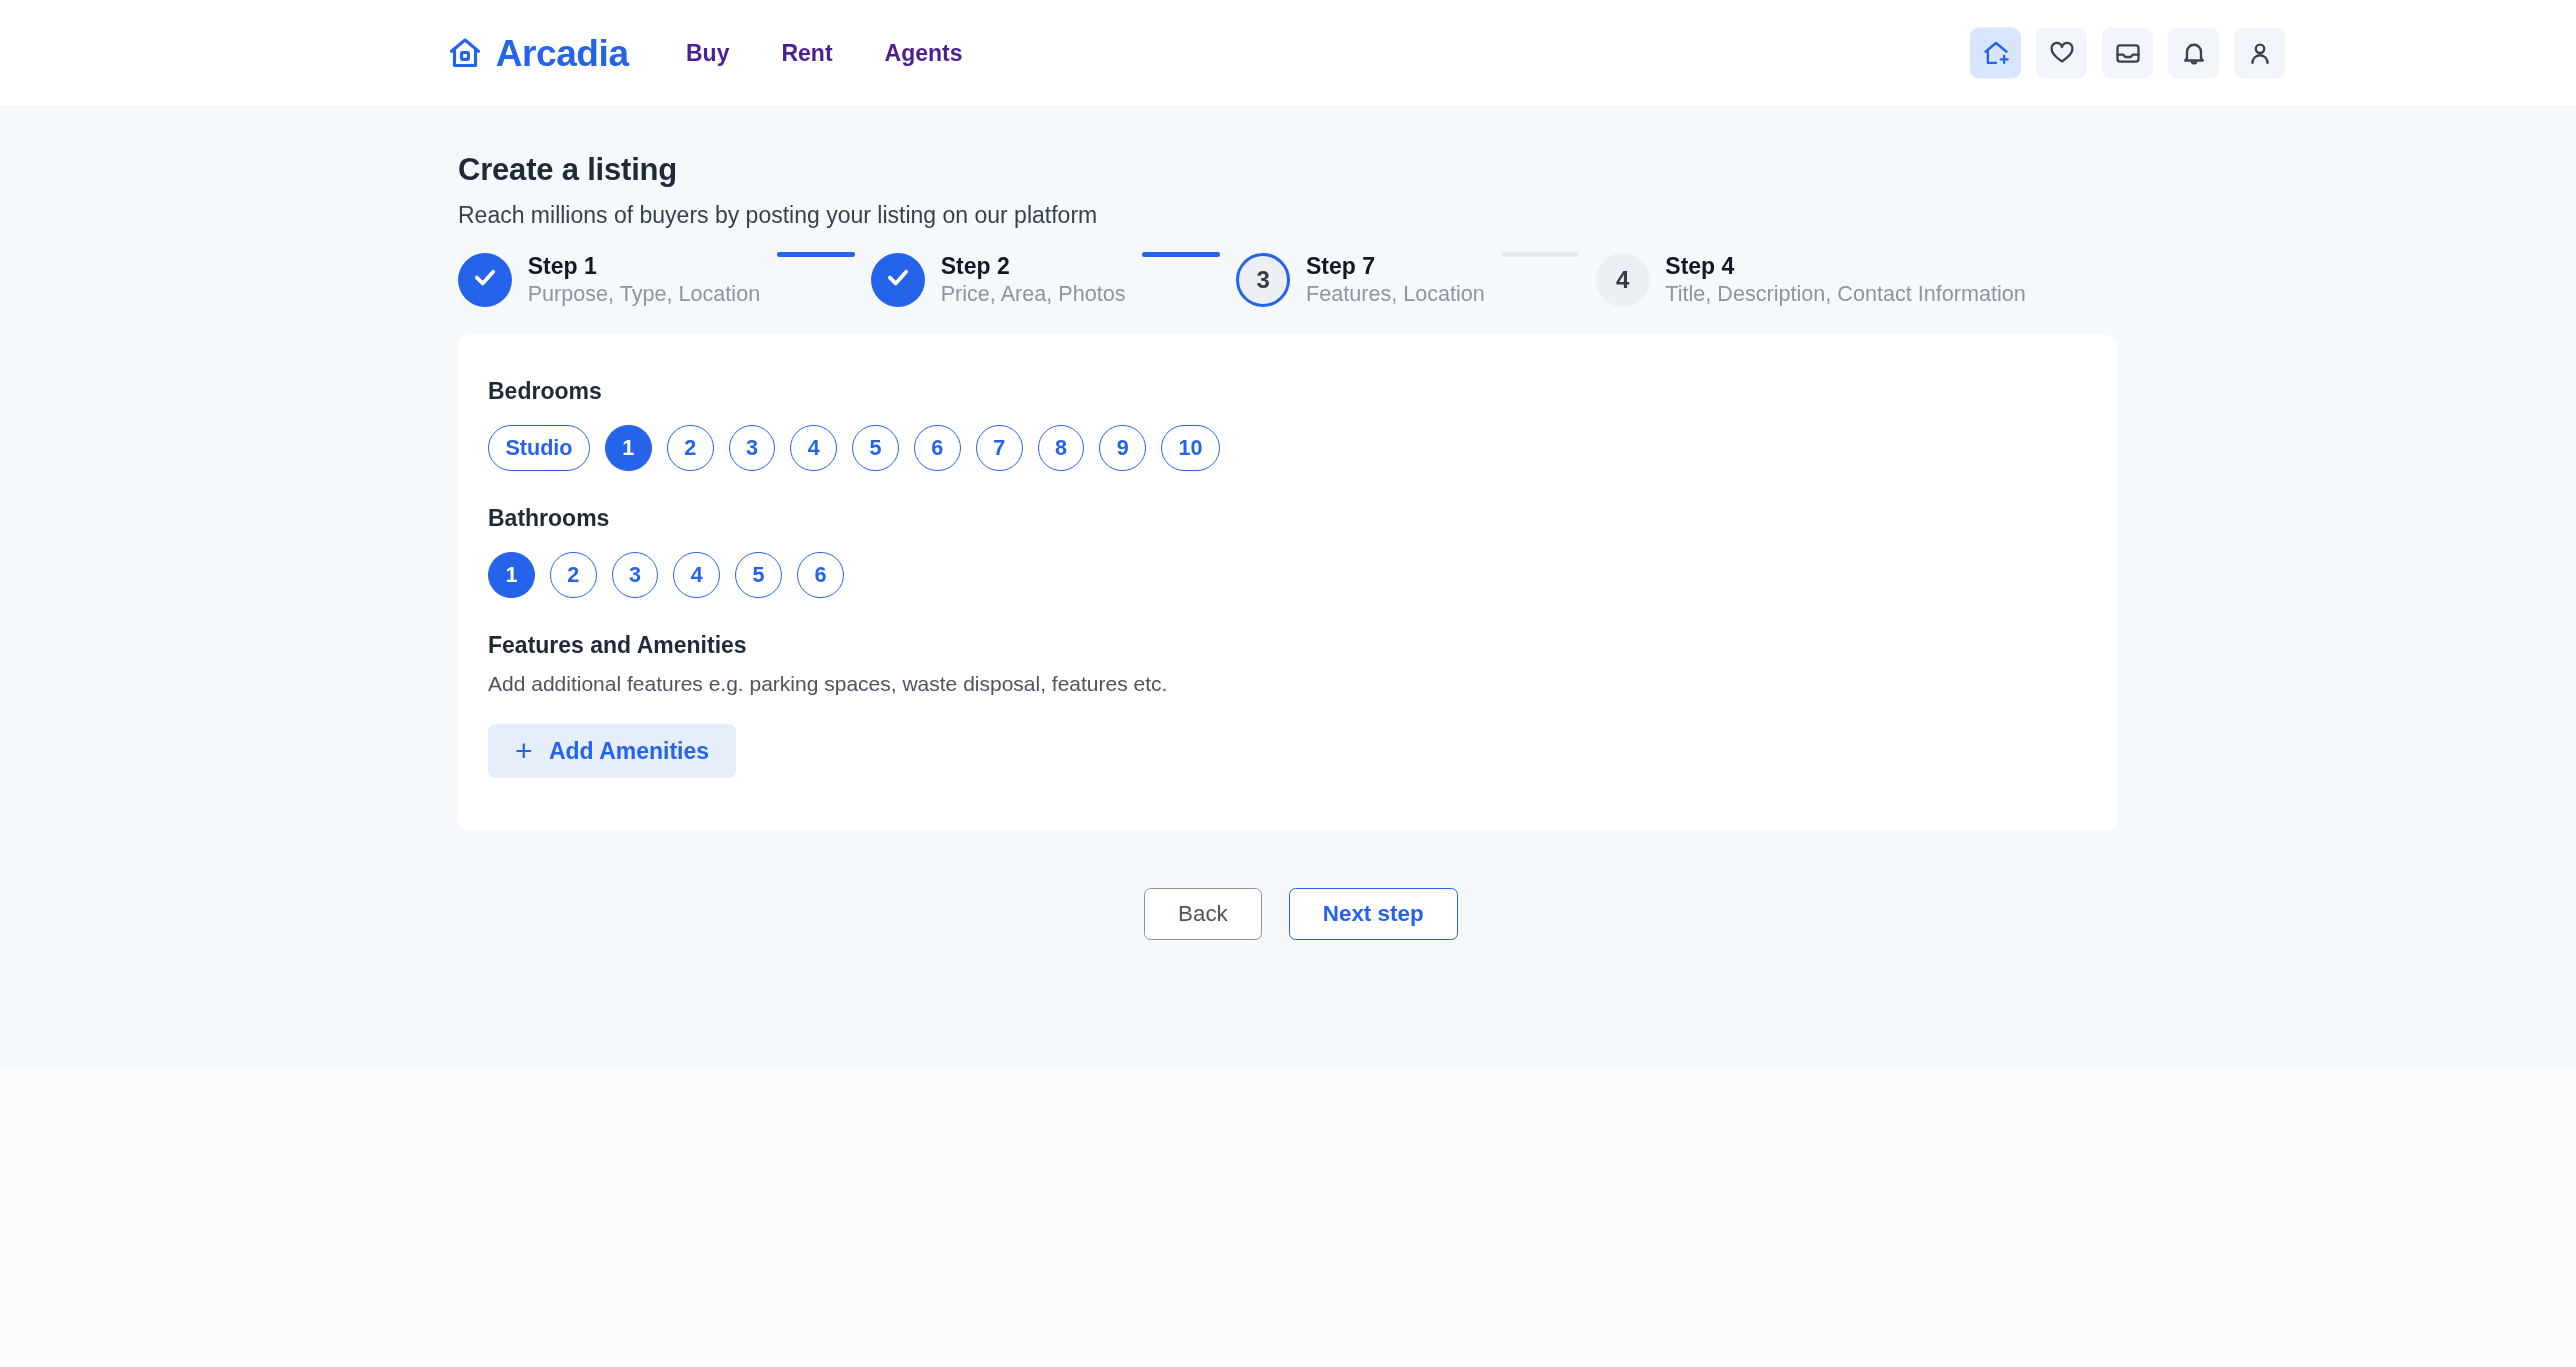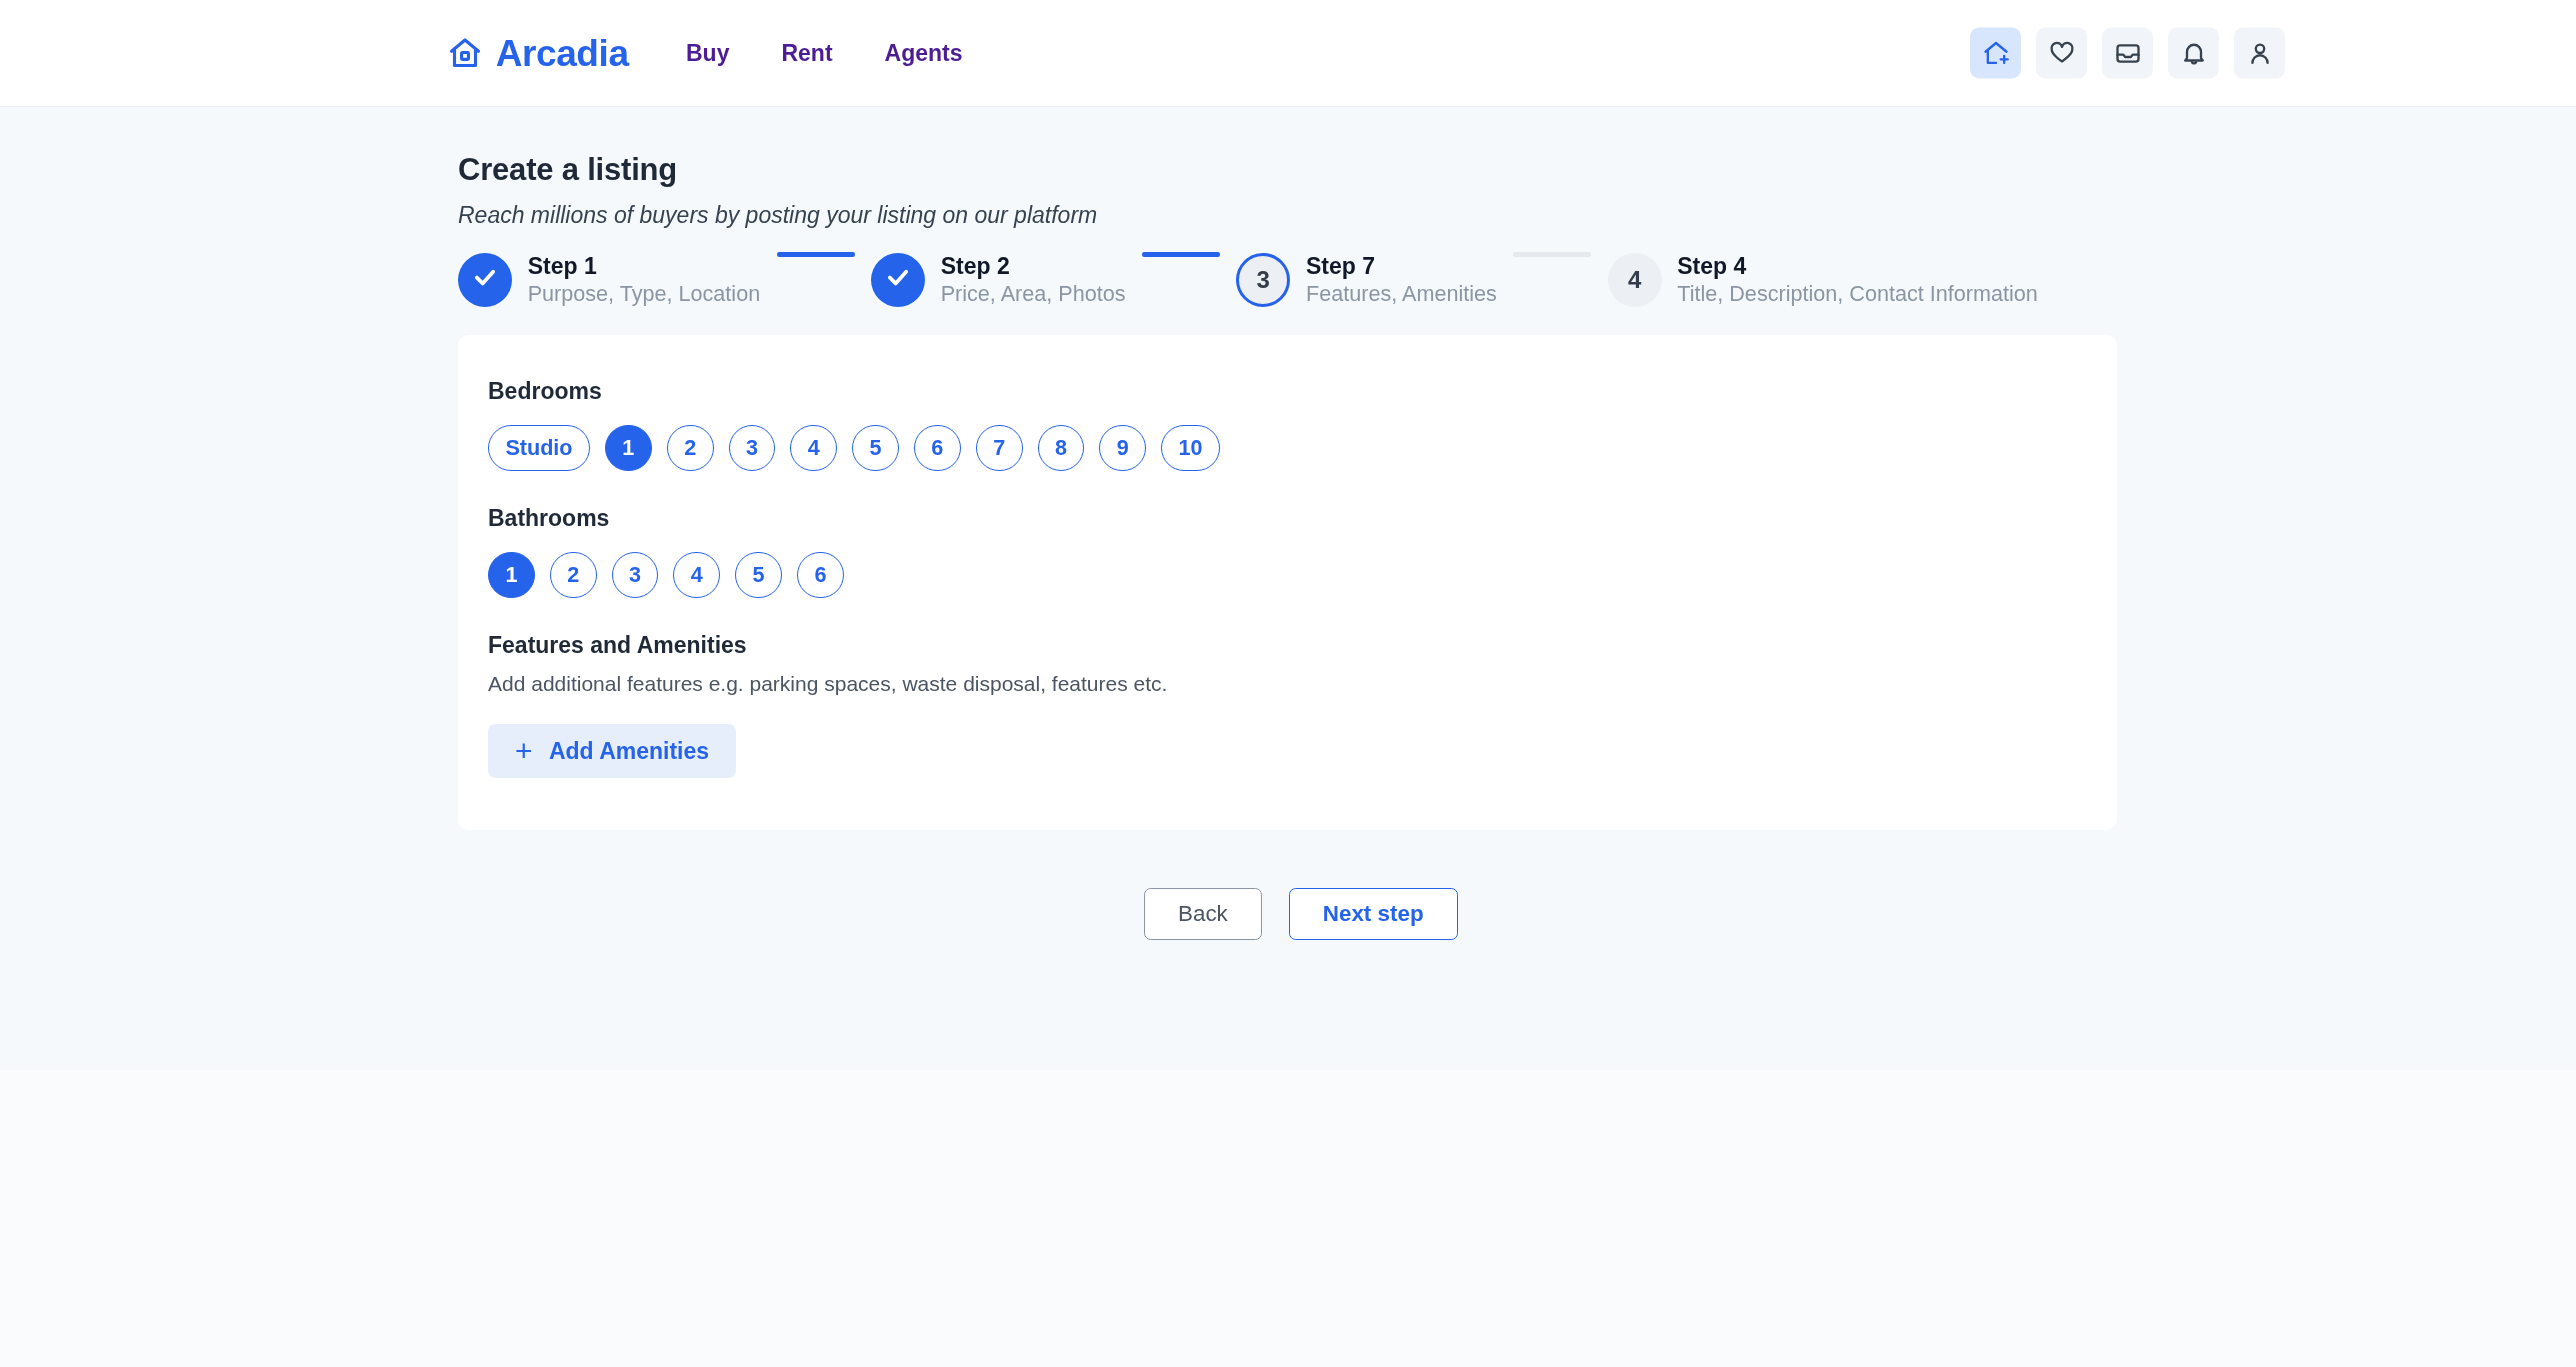--- a/index.html
+++ b/index.html
@@ -66,21 +66,21 @@
   }
   .content {
     position: absolute; top: 107px; left: 458px;
     width: 1659px;
   }
   .page-title {
     font-size: 31px; font-weight: bold; color: #1f2937;
     letter-spacing: -0.2px; margin-top: 45px;
   }
   .page-subtitle {
-    font-size: 23px; color: #36424f; margin-top: 14px; font-style: italic;
+    font-size: 23px; color: #36424f; margin-top: 14px;
   }
 
   
   .stepper {
     display: flex; 
     margin-top: 23px; width: 1670px;
   }
   .step { display: flex; align-items: center; gap: 15.7px; }
   .step-circle {
     width: 54px; height: 54px; border-radius: 50%;
@@ -276,21 +276,21 @@
           <div class="step-label-sub">Price, Area, Photos</div>
         </div>
       </div>
 
       <div class="connector filled"></div>
 
       <div class="step">
         <div class="step-circle active">3</div>
         <div>
           <div class="step-label-title">Step 7</div>
-          <div class="step-label-sub">Features, Amenities</div>
+          <div class="step-label-sub">Features, Location</div>
         </div>
       </div>
 
       <div class="connector empty"></div>
 
       <div class="step">
         <div class="step-circle idle">4</div>
         <div>
           <div class="step-label-title">Step 4</div>
           <div class="step-label-sub">Title, Description, Contact Information</div>

